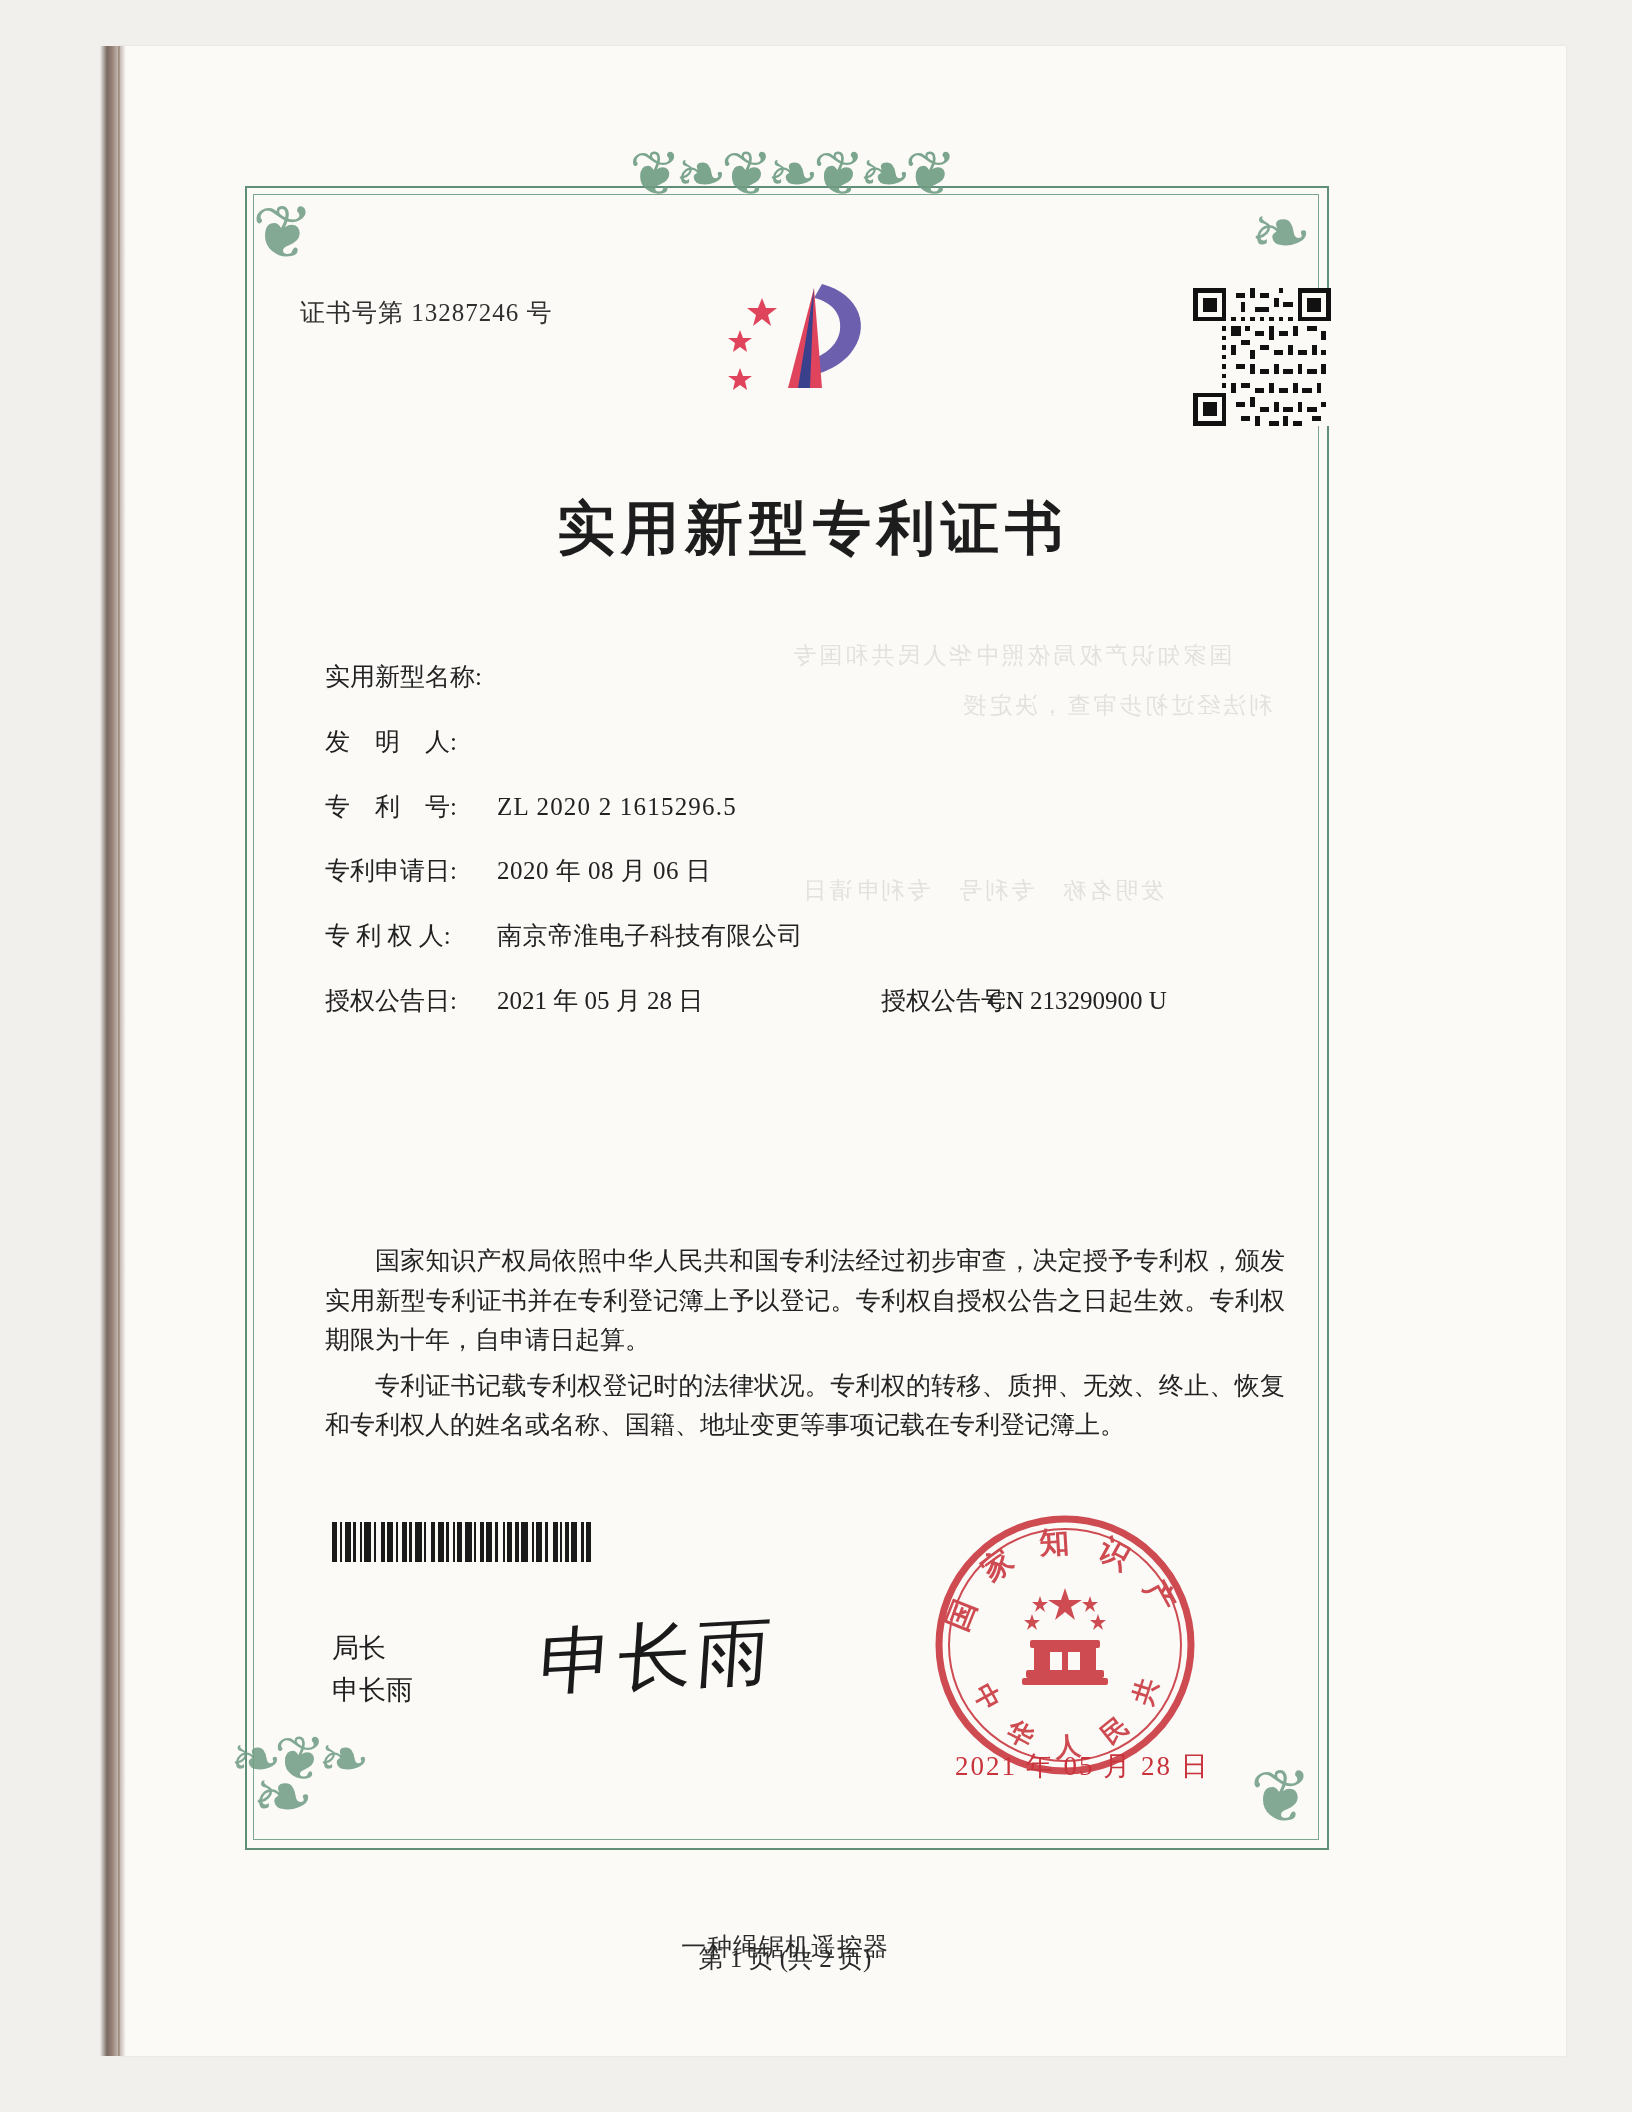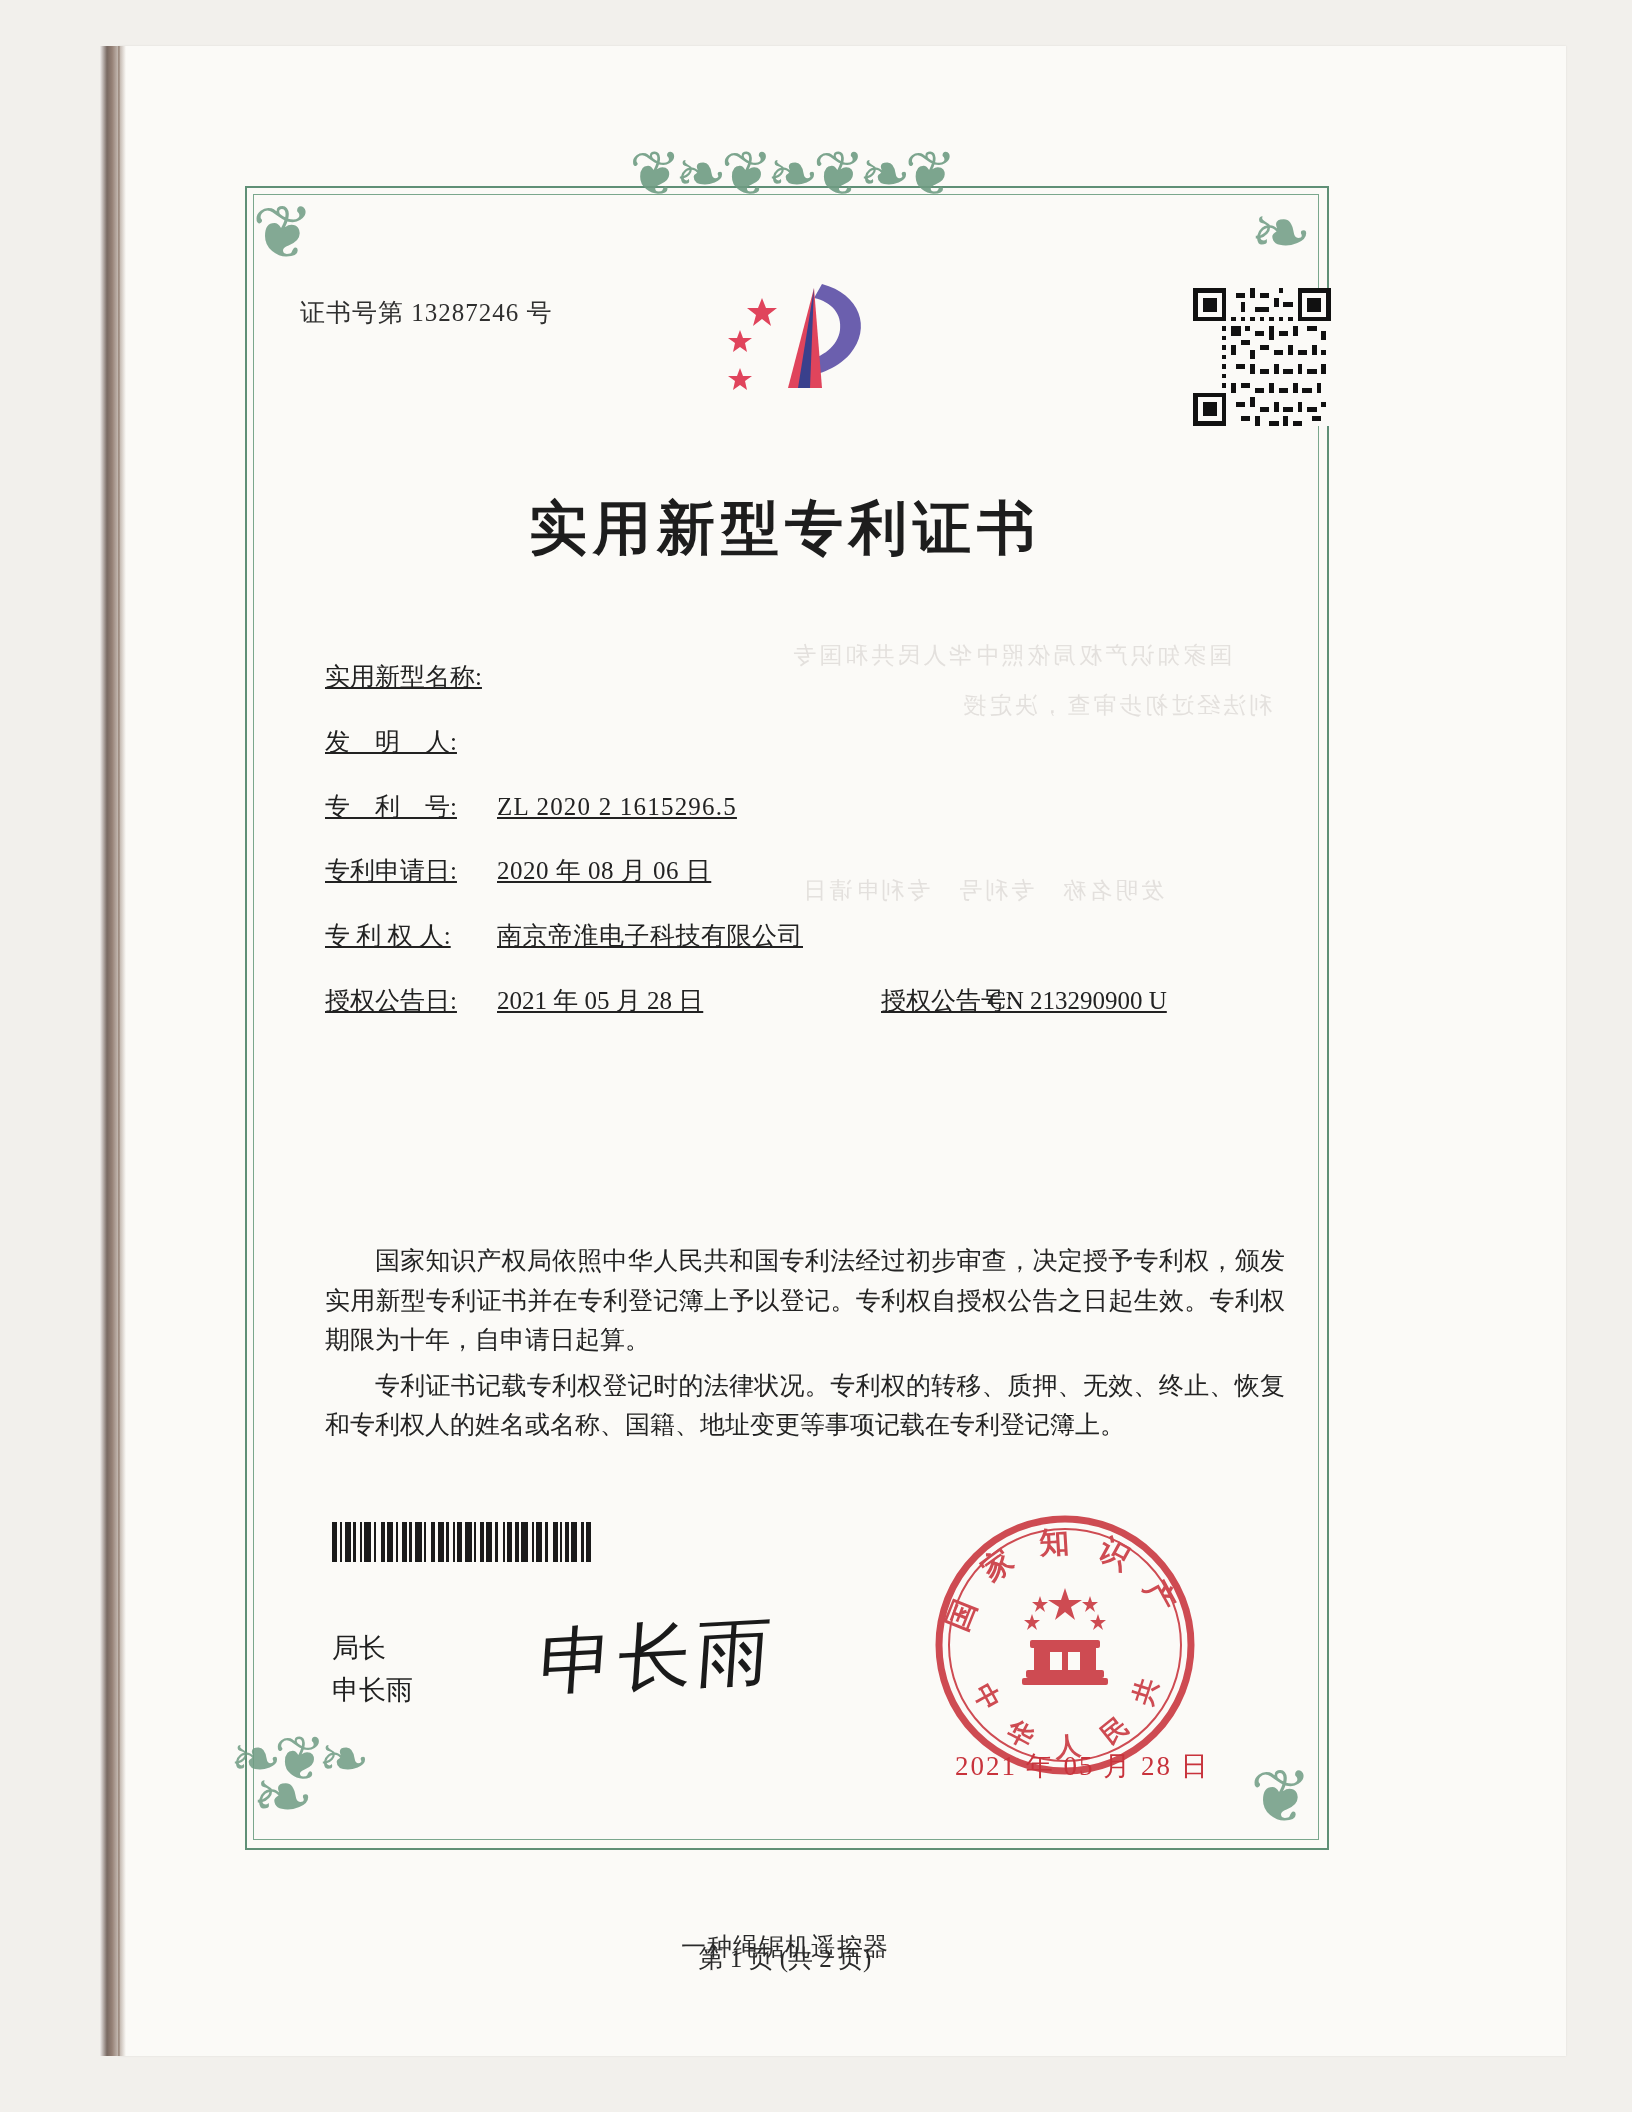--- a/index.html
+++ b/index.html
@@ -120,36 +120,36 @@
   .title {
     position: absolute;
     left: 245px; top: 490px;
     width: 1080px;
     text-align: center;
     font-family: "DejaVu Serif", serif;
     font-weight: bold;
     font-size: 58px;
     letter-spacing: 6px;
     color: #1d1d1d;
+    padding-left: 28px;
   }
 
   
   .fields {
     position: absolute;
     left: 325px; top: 660px;
     width: 960px;
     color: #222;
   }
   .field {
     display: flex;
     align-items: center;
     margin-bottom: 31px;
     font-size: 25px;
     line-height: 1.35;
-    text-decoration: underline;
   }
   .field .lbl {
     width: 172px;
     flex: 0 0 172px;
     white-space: nowrap;
     letter-spacing: 0px;
   }
   .field .val {
     flex: 1 1 auto;
     white-space: pre-line;

